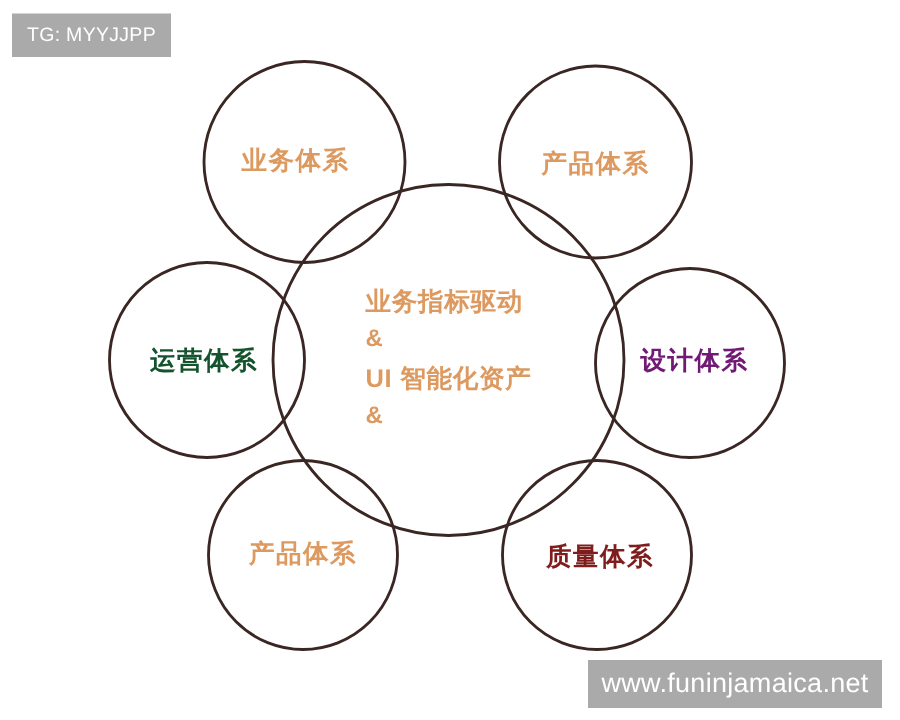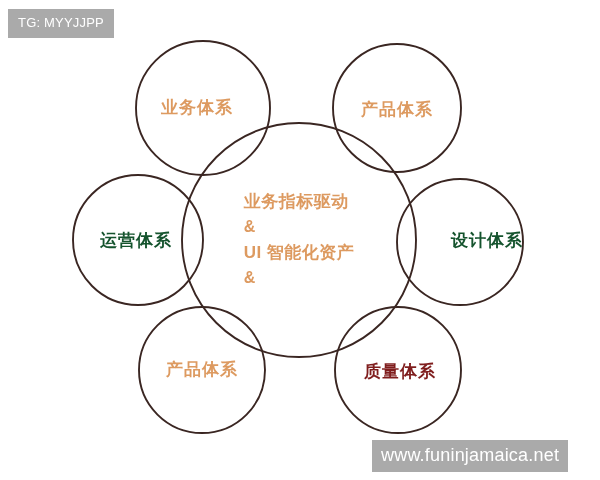--- a/index.html
+++ b/index.html
@@ -73,21 +73,21 @@
     padding: 7px 10px 9px 10px;
     letter-spacing: 0.2px;
     white-space: nowrap;
     font-weight: 400;
   }
   #watermark-top {
     left: 8px;
     top: 9px;
   }
   #watermark-bottom {
-    left: 372px;
+    left: 392px;
     top: 440px;
     font-size: 18px;
     padding: 6px 9px 8px 9px;
   }
 </style>
 </head>
 <body>
 
 <div id="stage">
 
@@ -107,21 +107,21 @@
       <div>业务指标驱动</div>
       <div class="amp">&amp;</div>
       <div>UI 智能化资产</div>
       <div class="amp">&amp;</div>
     </div>
 
   <div id="node-label-layer">
       <div class="node-label" style="left: 197px; top: 108px; color: rgb(221, 154, 96);">业务体系</div>
       <div class="node-label" style="left: 397px; top: 110px; color: rgb(221, 154, 96); text-align: right;">产品体系</div>
       <div class="node-label" style="left: 136px; top: 241px; color: #14532d;">运营体系</div>
-      <div class="node-label" style="left: 463px; top: 241px; color: #14532d; margin-left: 24px;">设计体系</div>
+      <div class="node-label" style="left: 463px; top: 241px; color: #701a75;">设计体系</div>
       <div class="node-label" style="left: 202px; top: 370px; color: rgb(221, 154, 96);">产品体系</div>
       <div class="node-label" style="left: 400px; top: 372px; color: #7f1d1d;">质量体系</div>
     </div>
 
   <div class="watermark" id="watermark-top" style="background: rgb(170, 170, 170); color: rgb(255, 255, 255);">TG: MYYJJPP</div>
 
   <div class="watermark" id="watermark-bottom" style="background: rgb(170, 170, 170); color: rgb(255, 255, 255);">www.funinjamaica.net</div>
 
 </div>
 

